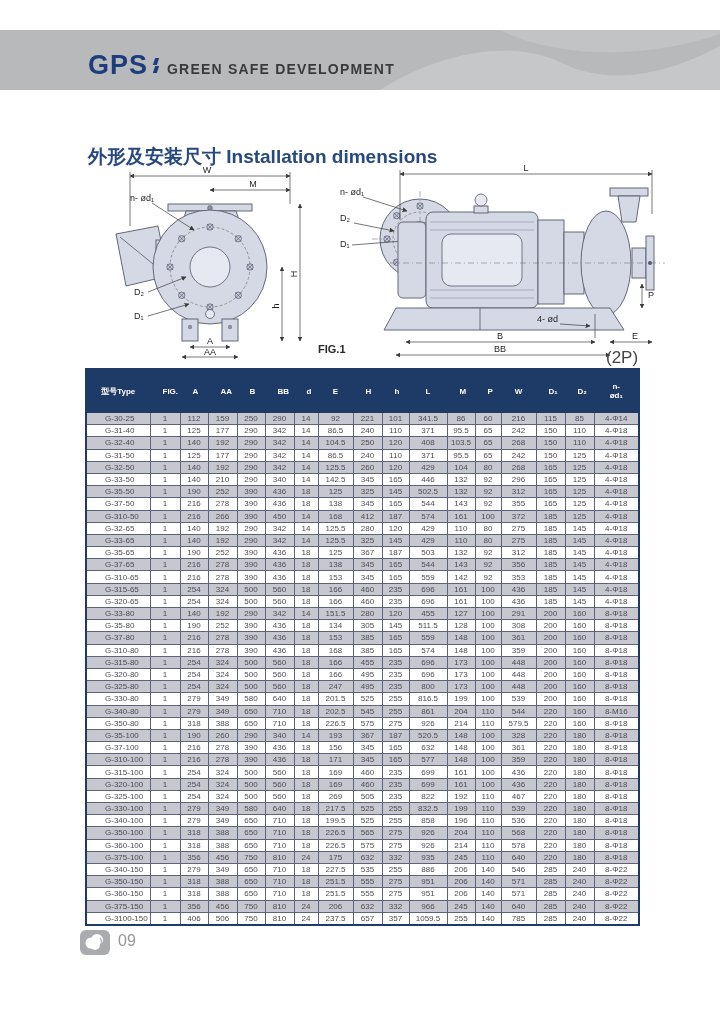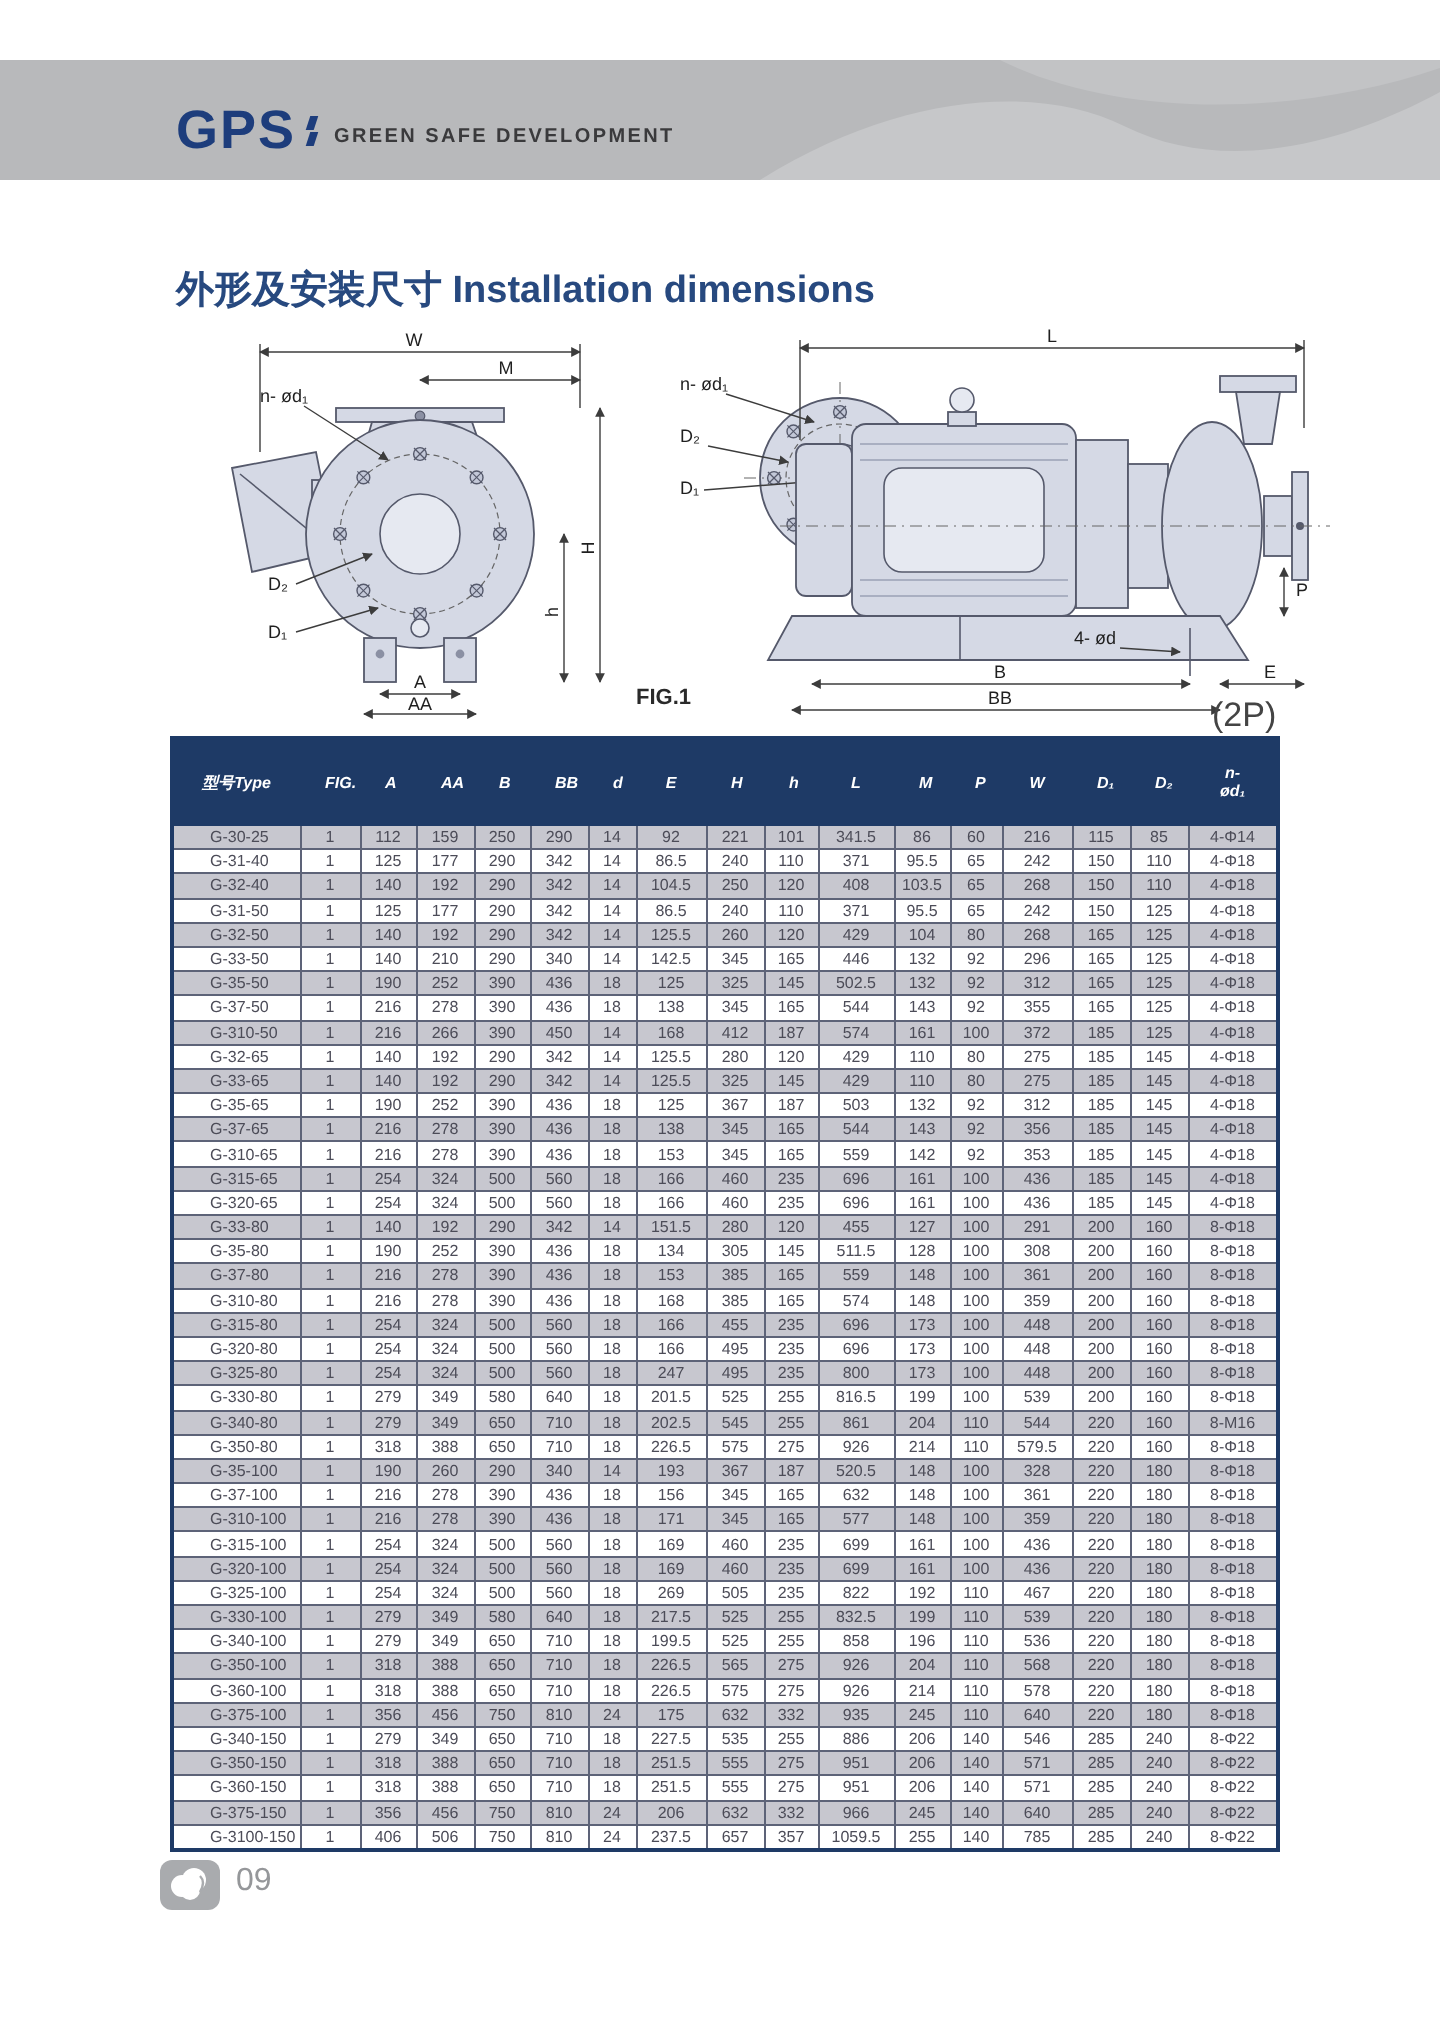--- a/index.html
+++ b/index.html
@@ -7,32 +7,32 @@
   .page{position:relative;width:720px;height:1018px;background:#ffffff;overflow:hidden;}
 
   
   .band{position:absolute;left:0;top:30px;width:720px;height:60px;background:#b8b9bb;overflow:hidden;padding-left:44px;}
   .band svg{position:absolute;left:0;top:0;}
 
   .logo-row{position:absolute;left:88px;top:82px;display:flex;align-items:center;}
   .logo-text{color:#1d3d7c;font-weight:bold;font-size:27px;line-height:1;letter-spacing:1px;}
   .logo-slash{display:inline-block;margin-left:6px;margin-right:9px;}
   .logo-slash i{display:block;width:4px;height:7px;background:#1d3d7c;transform:skewX(-18deg);margin:1px 0;}
-  .tagline{font-size:10px;font-weight:bold;color:#3a3a3c;letter-spacing:1.2px;position:relative;top:3px;}
-
-  .title{position:absolute;left:88px;top:132px;font-size:19px;color:#27497f;font-weight:bold;}
+  .tagline{font-size:14px;font-weight:bold;color:#3a3a3c;letter-spacing:1.2px;position:relative;top:3px;}
+
+  .title{position:absolute;left:88px;top:144px;font-size:19px;color:#27497f;font-weight:bold;}
 
   .figure{position:absolute;left:90px;top:164px;width:580px;height:196px;}
   .fig-caption{position:absolute;left:318px;top:343px;font-size:11px;font-weight:bold;color:#2a2a2a;}
   .fig-note{position:absolute;left:606px;top:348px;font-size:17px;color:#444;}
 
   
   .dim-table{position:absolute;left:85px;top:368px;width:553px;border-collapse:collapse;table-layout:fixed;
              font-size:8px;border:2px solid #1e3a66;}
-  .dim-table th{background:#1e3a66;color:#ffffff;font-style:italic;font-weight:bold;height:15px;
+  .dim-table th{background:#1e3a66;color:#ffffff;font-weight:bold;height:15px;
                 border:1px solid #1e3a66;padding:12px;text-align:center;font-size:8px;}
   .dim-table td{height:11.2px;line-height:11px;text-align:center;color:#4c4c58;
                 border:1px solid #5d6378;padding:0;overflow:hidden;white-space:nowrap;}
   .dim-table td:first-child{text-align:left;padding-left:18px;}
   .dim-table tr.odd td{background:#c7c7cf;}
   .dim-table tr.even td{background:#ffffff;}
 
   .footer-icon{position:absolute;left:80px;top:930px;width:30px;height:25px;}
   .page-num{position:absolute;left:118px;top:932px;font-size:16px;color:#95979a;}
 

